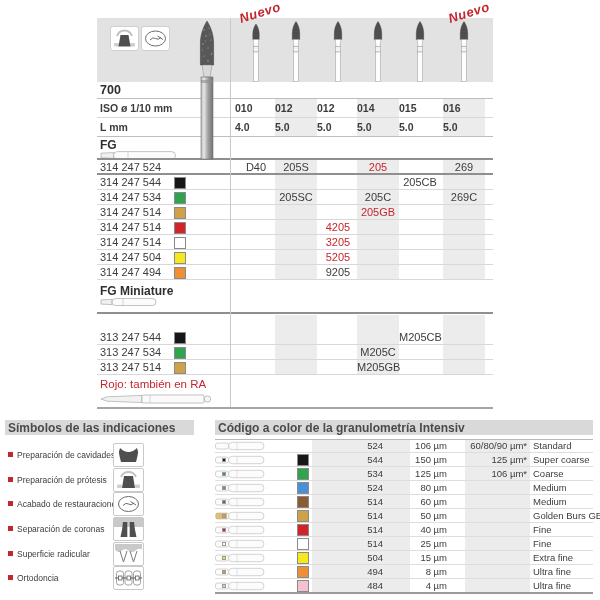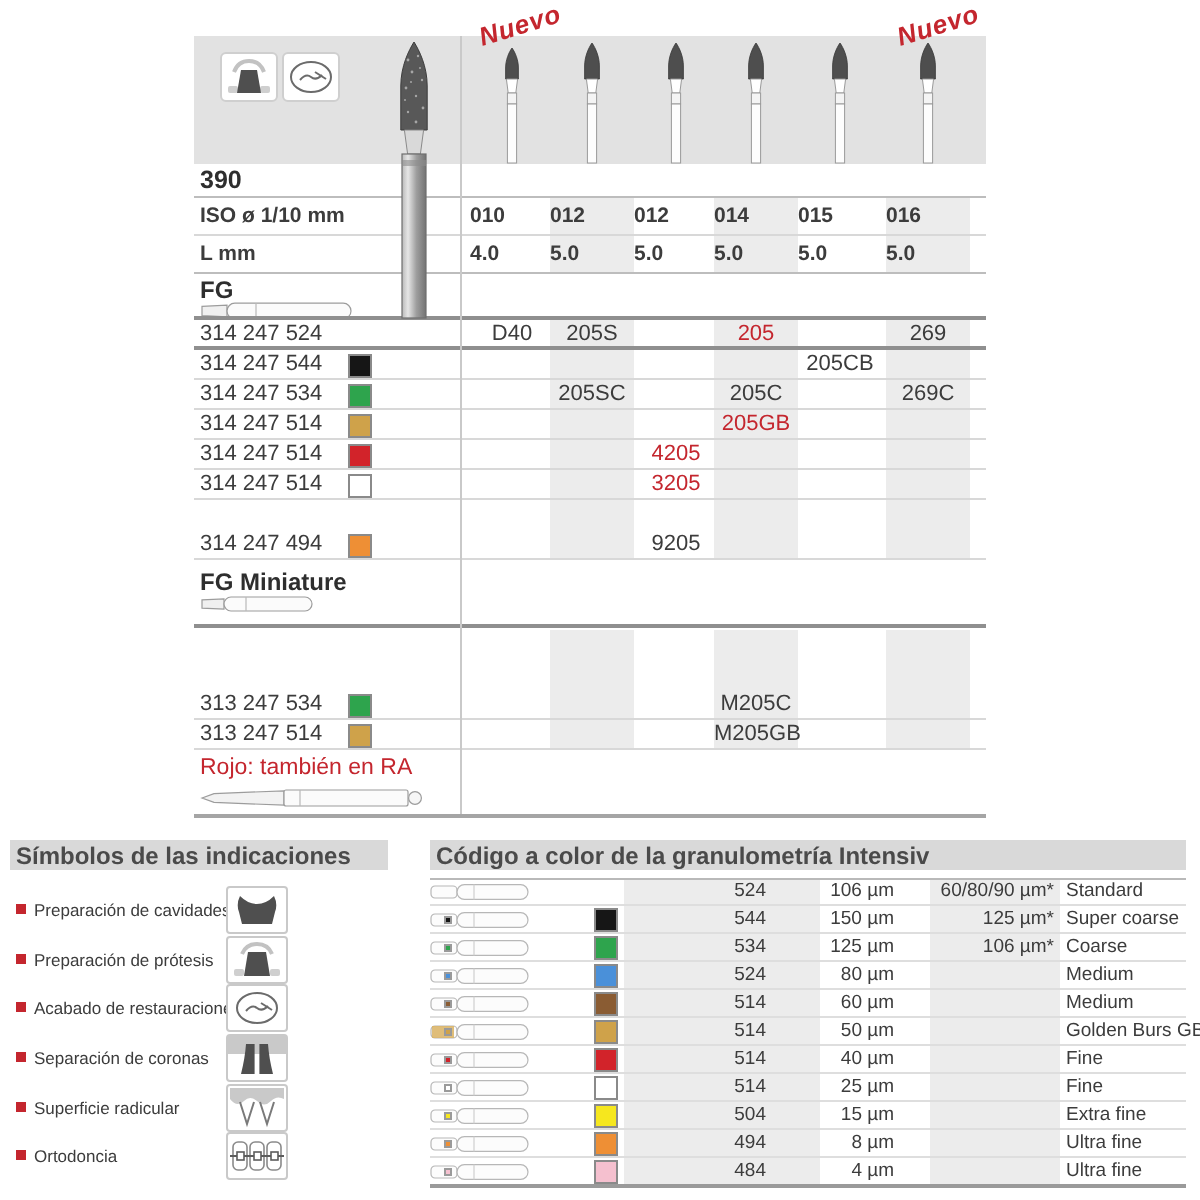--- a/index.html
+++ b/index.html
@@ -164,21 +164,21 @@
     <svg class="sbur sb4" viewBox="0 0 14 61">
         <use href="#sburshape"></use>
       </svg>
     <svg class="sbur sb5" viewBox="0 0 14 61">
         <use href="#sburshape"></use>
       </svg>
     <svg class="sbur sb6" viewBox="0 0 14 61">
         <use href="#sburshape"></use>
       </svg>
 
-    <div class="model">390</div>
+    <div class="model">700</div>
 
     <div class="isorow">
       <span class="rlabel">ISO ø 1/10 mm</span>
       <span class="cv p1">010</span>
       <span class="cv p2">012</span>
       <span class="cv p3">012</span>
       <span class="cv p4">014</span>
       <span class="cv p5">015</span>
       <span class="cv p6">016</span>
     </div>
@@ -228,34 +228,44 @@
     <div class="trow" style="top:202px">
       <span class="code">314 247 514</span>
       <span class="swatch" style="background: rgb(210, 35, 42);"></span>
       <span class="cell p3 red">4205</span>
     </div>
     <div class="trow" style="top:217px">
       <span class="code">314 247 514</span>
       <span class="swatch" style="background: rgb(255, 255, 255);"></span>
       <span class="cell p3 red">3205</span>
     </div>
+    <div class="trow" style="top:232px">
+      <span class="code">314 247 504</span>
+      <span class="swatch" style="background: rgb(246, 231, 30);"></span>
+      <span class="cell p3 red">5205</span>
+    </div>
     <div class="trow" style="top:247px">
       <span class="code">314 247 494</span>
       <span class="swatch" style="background: rgb(238, 143, 53);"></span>
       <span class="cell p3">9205</span>
     </div>
 
     <div class="seclabel" style="top:266px">FG Miniature</div>
     <svg class="fgmicon" viewBox="0 0 58 10" width="58" height="10">
       <path d="M1 2.9 L12 2.4 L12 7.6 L1 7.1 Z" fill="#f0f0f0" stroke="#9c9c9c" stroke-width=".6"></path>
       <rect x="12" y="1.5" width="44" height="7" rx="3.5" fill="#fbfbfb" stroke="#9c9c9c" stroke-width=".6"></rect>
       <line x1="23" y1="1.5" x2="23" y2="8.5" stroke="#b9b9b9" stroke-width=".6"></line>
     </svg>
     <div class="dline" style="top:294px"></div>
 
+    <div class="trow" style="top:312px">
+      <span class="code">313 247 544</span>
+      <span class="swatch" style="background: rgb(22, 22, 22);"></span>
+      <span class="cell p5">M205CB</span>
+    </div>
     <div class="trow" style="top:327px">
       <span class="code">313 247 534</span>
       <span class="swatch" style="background: rgb(46, 164, 77);"></span>
       <span class="cell p4">M205C</span>
     </div>
     <div class="trow" style="top:342px">
       <span class="code">313 247 514</span>
       <span class="swatch" style="background: rgb(207, 162, 74);"></span>
       <span class="cell p4">M205GB</span>
     </div>

